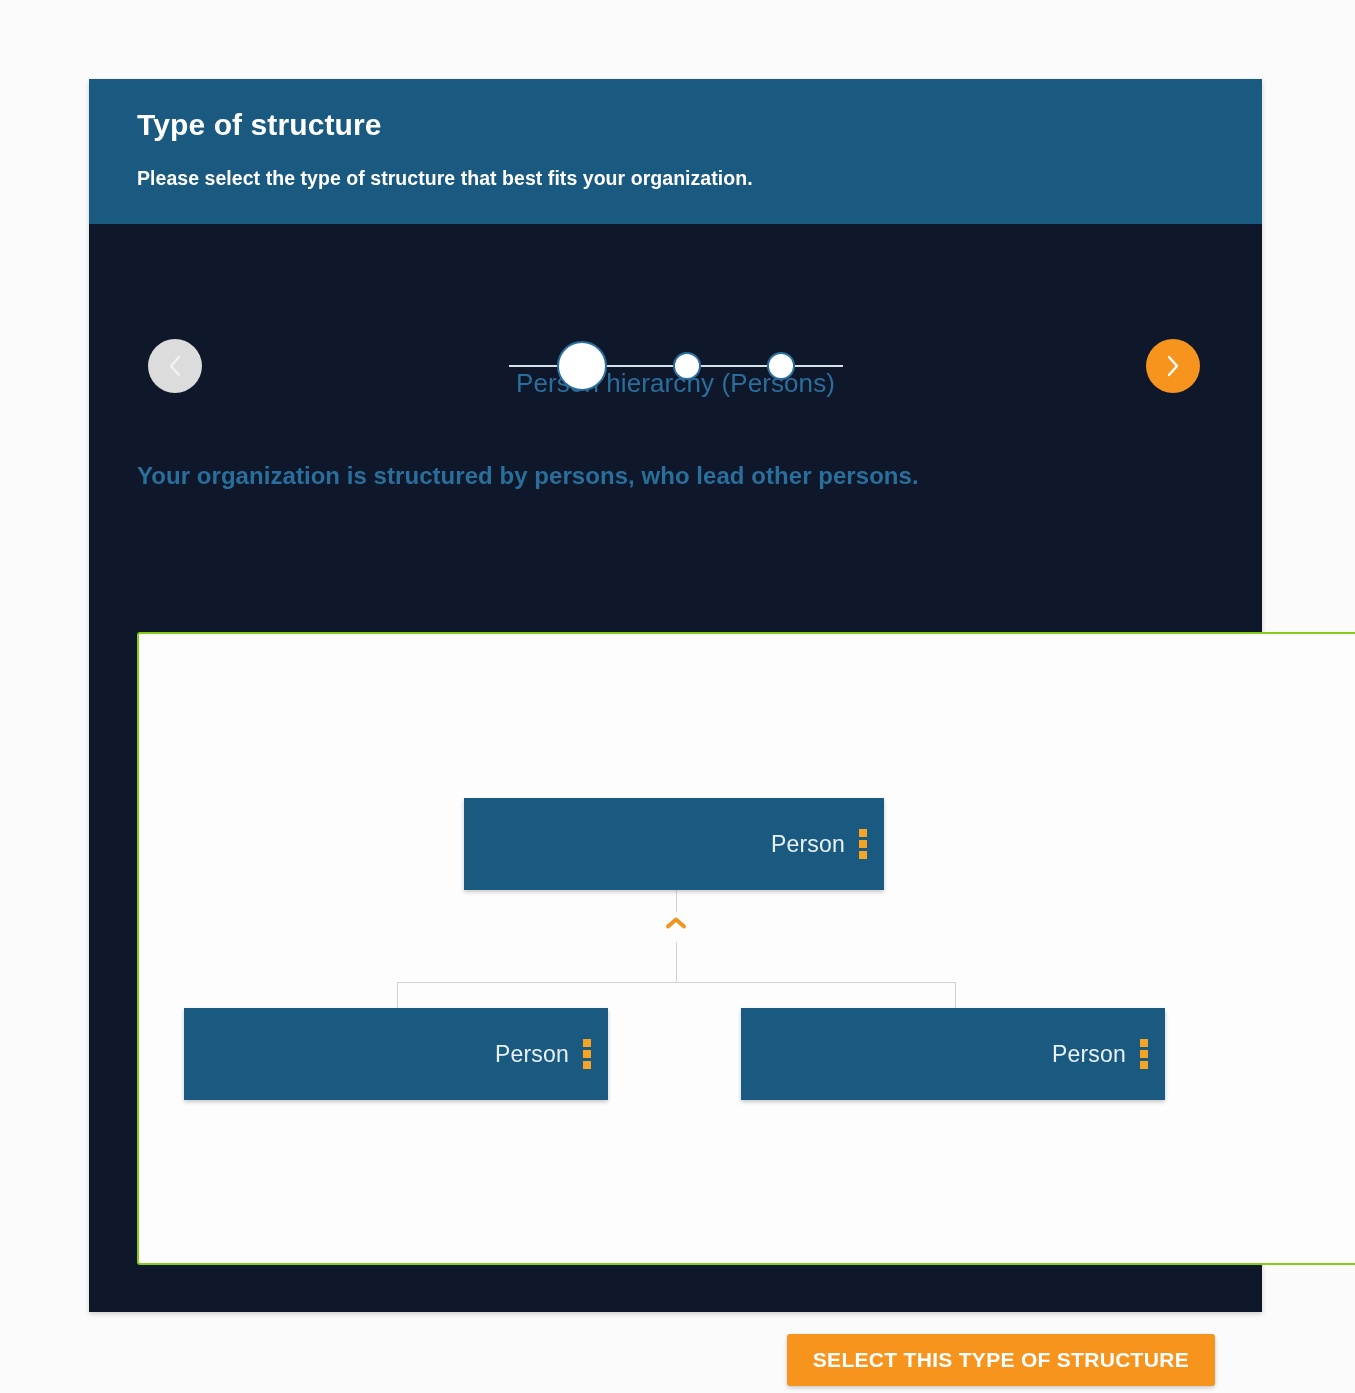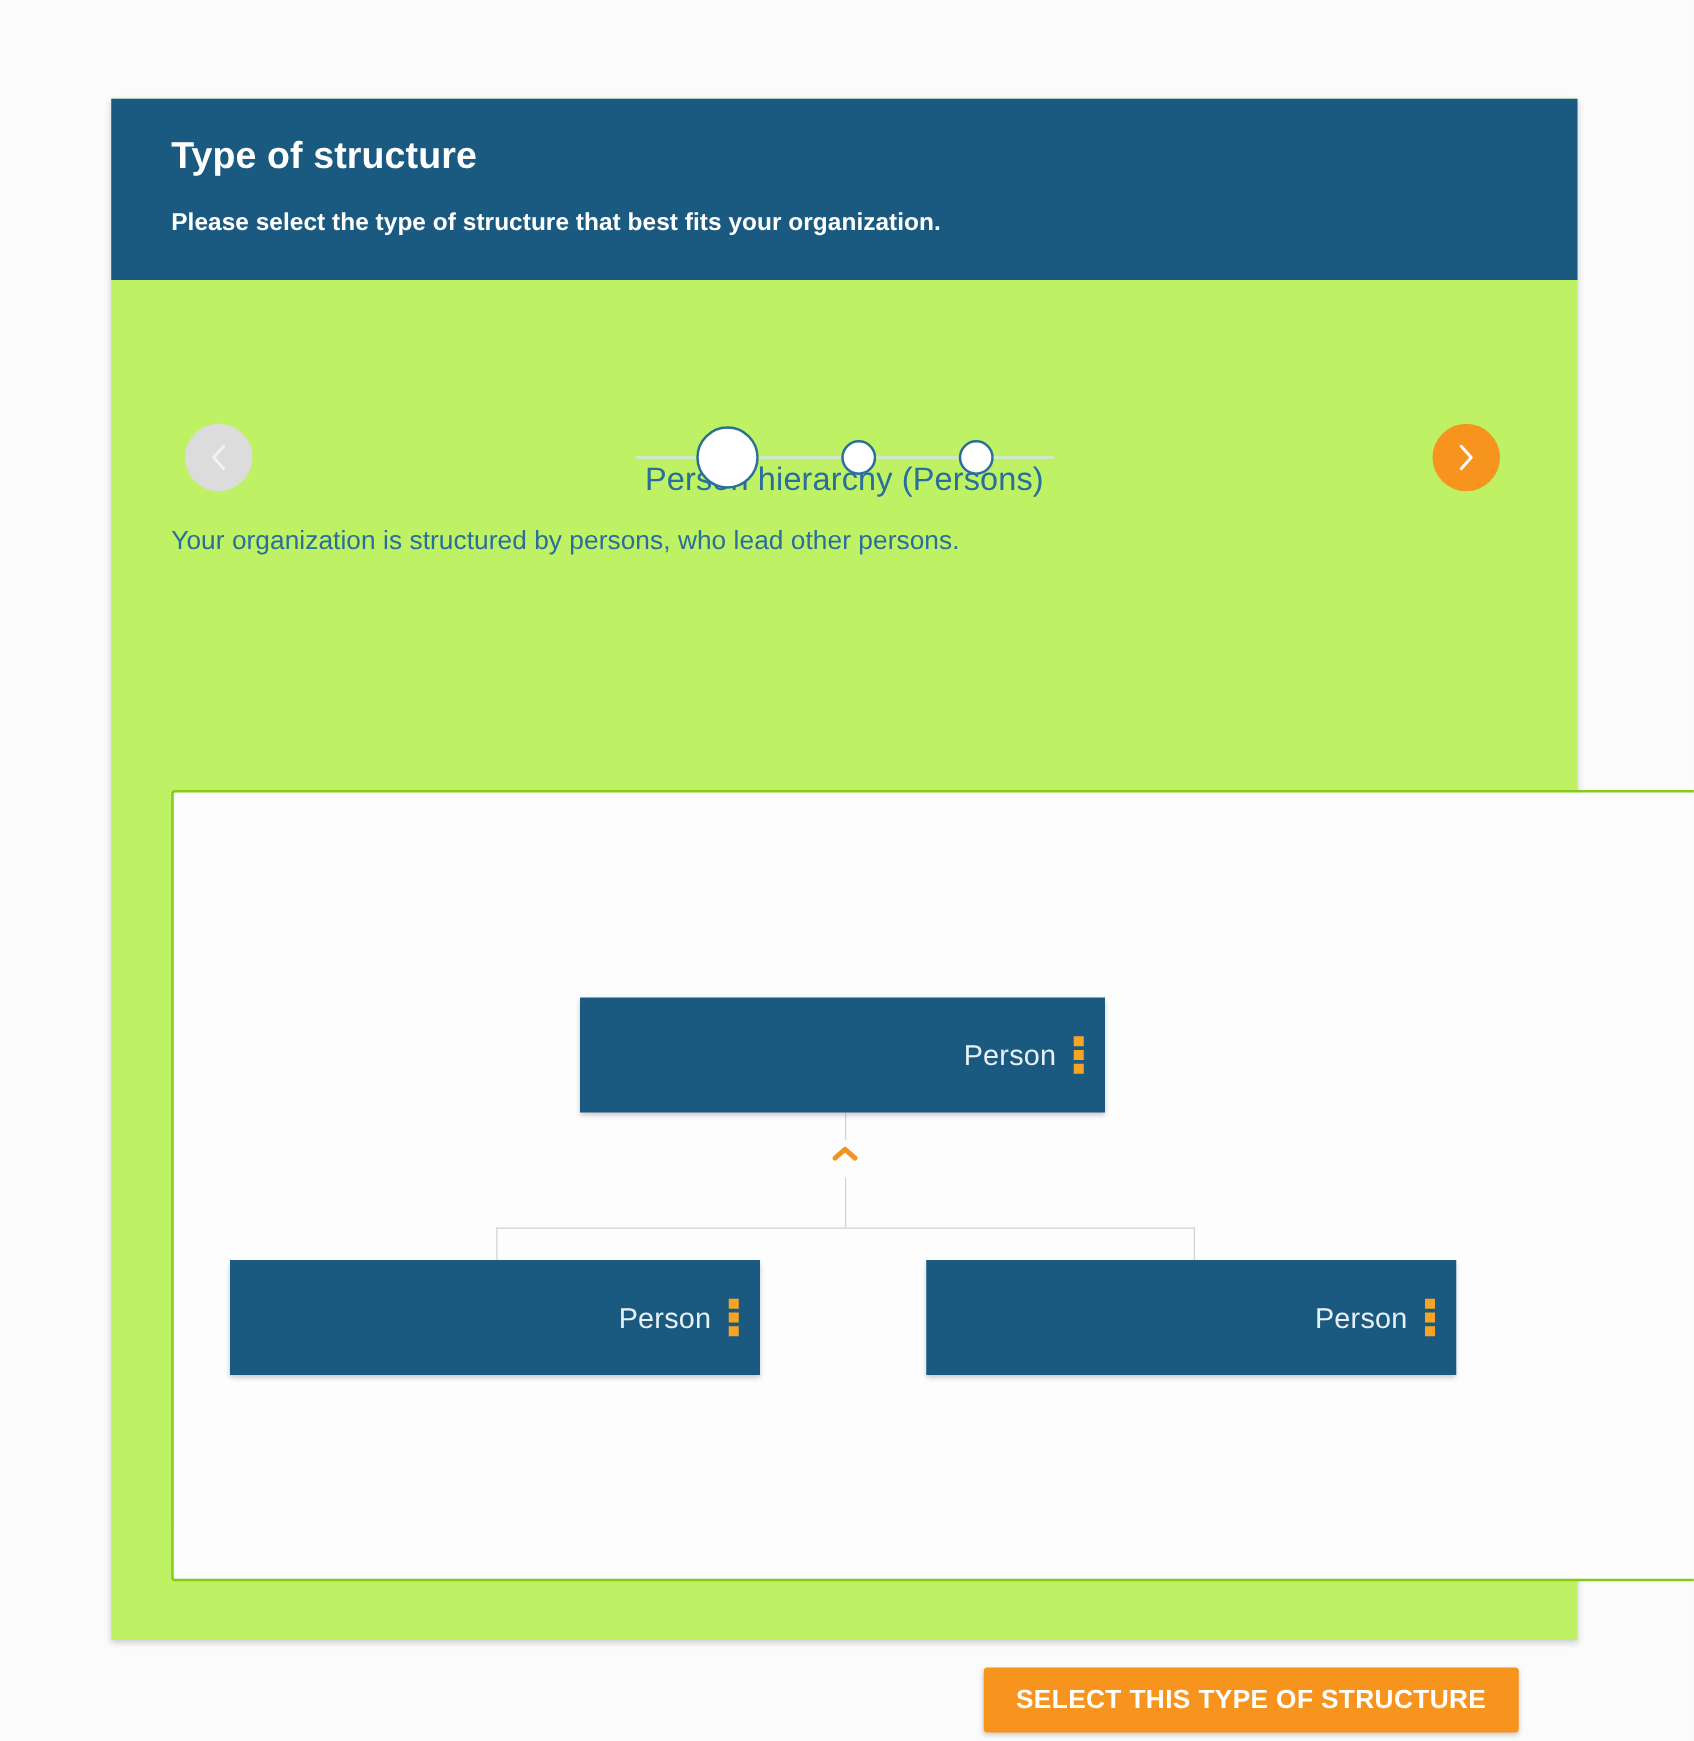--- a/index.html
+++ b/index.html
@@ -19,21 +19,21 @@
     height: 1393px;
   }
 
   
   .card {
     position: absolute;
     left: 89px;
     top: 79px;
     width: 1173px;
     height: 1233px;
-    background: #bef264;
+    background: #0f172a;
     box-shadow: 0 2px 5px rgba(0,0,0,0.18);
   }
 
   .card-header {
     height: 145px;
     background: #1a5a81;
     padding: 28px 0 0 48px;
   }
   .card-header h1 {
     color: #ffffff;
@@ -130,23 +130,24 @@
   .structure-title {
     text-align: center;
     color: #2a6e9c;
     font-size: 26px;
     margin-top: 24px;
     letter-spacing: 0.1px;
   }
 
   .structure-desc {
     color: #2a6e9c;
-    font-size: 21px;
-    margin: 22px 0 0 48px;
+    font-size: 24px;
+    margin: 63px 0 0 48px;
     letter-spacing: 0.05px;
+    font-weight: bold;
   }
 
   
   .select-panel {
     position: absolute;
     left: 48px;
     top: 408px;
     width: 1223px;
     height: 633px;
     border: 2px solid #84cc16;

